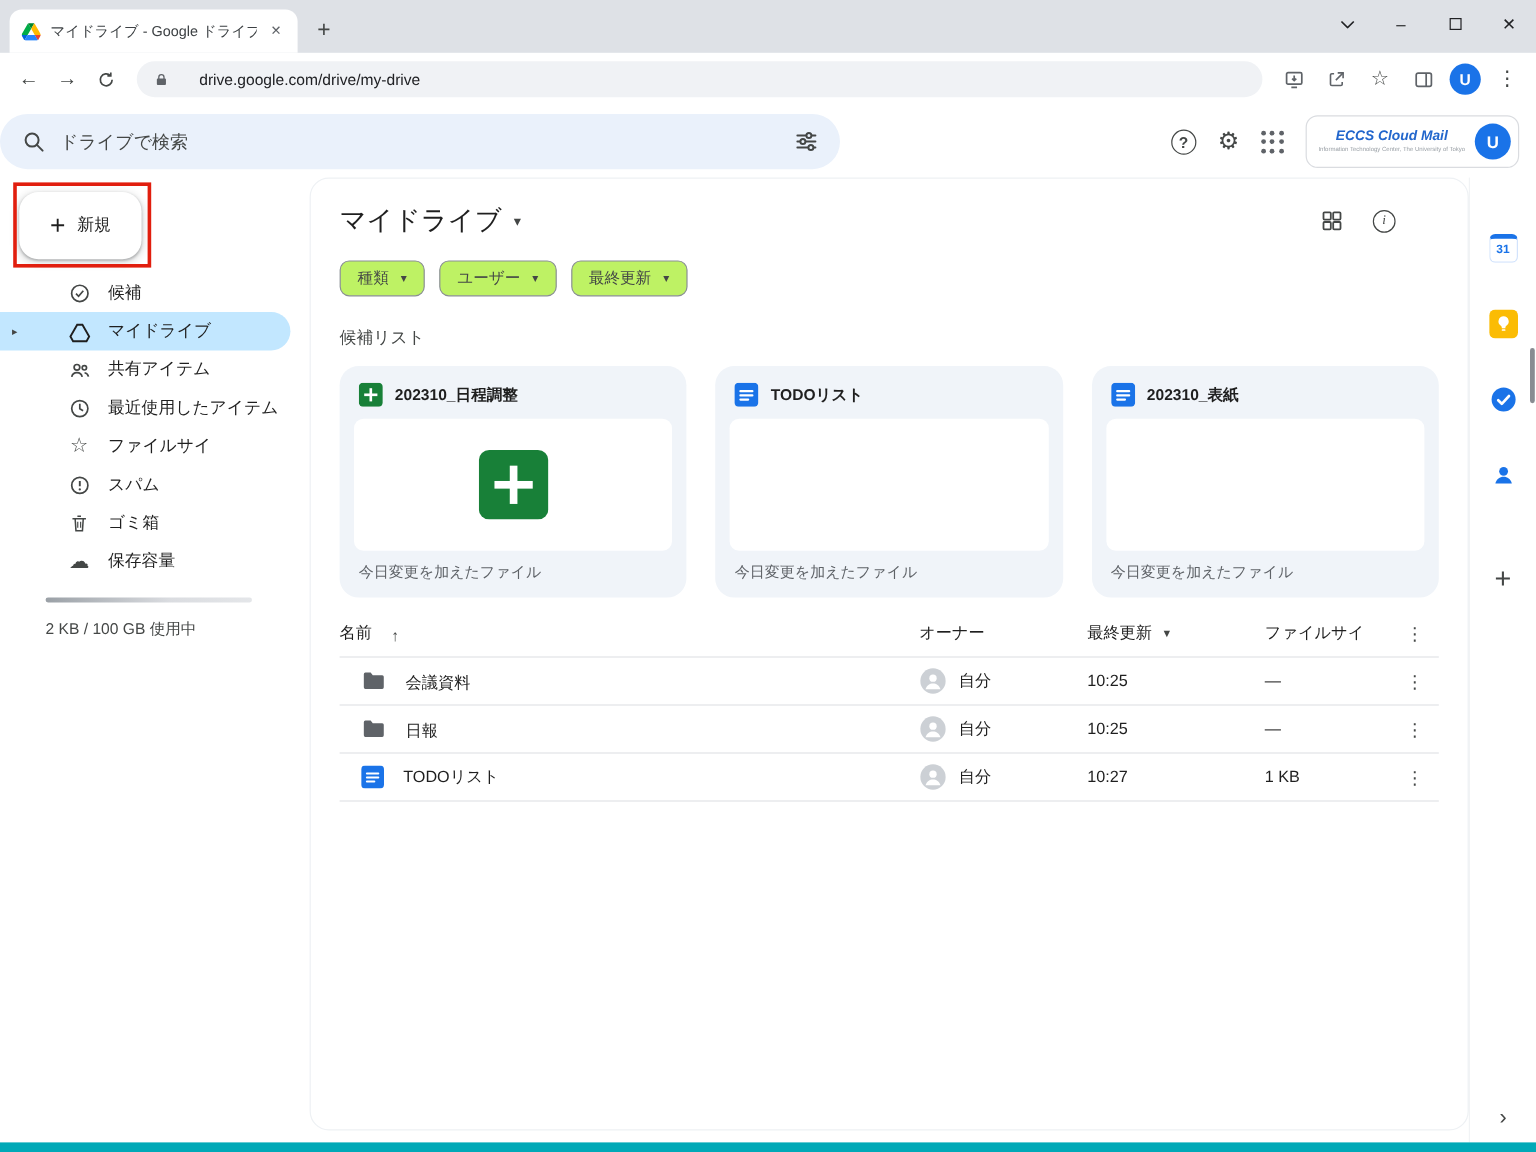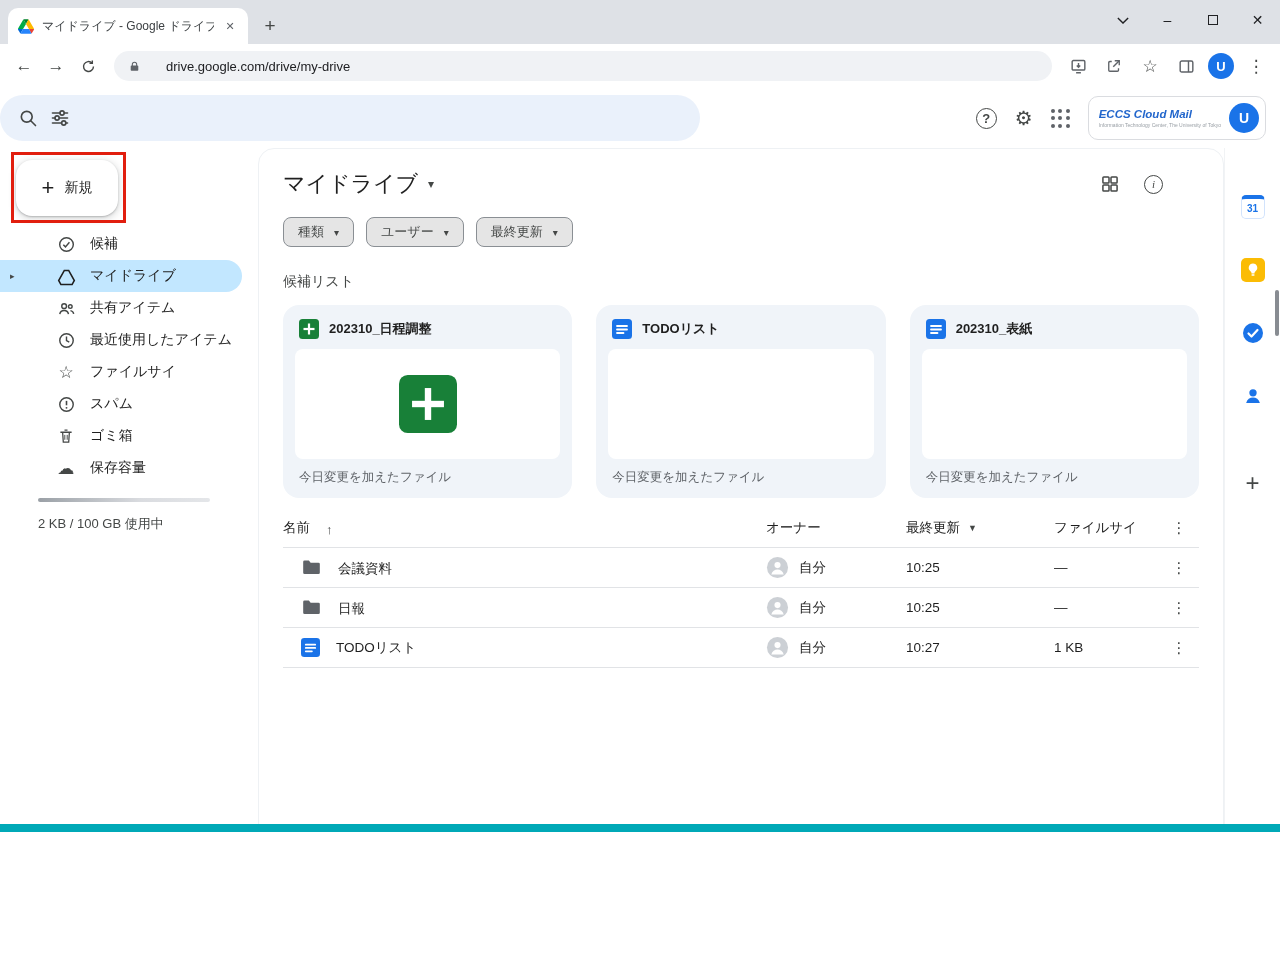--- a/index.html
+++ b/index.html
@@ -1,17 +1,17 @@
 <!DOCTYPE html>
 <html lang="ja"><head>
 <meta charset="utf-8">
 <style>
   *{margin:0;padding:0;box-sizing:border-box;}
   html,body{background:#fff;}
-  .screen{position:relative;width:1280px;height:832px;background:#fff;overflow:hidden;
+  .screen{position:relative;width:1280px;height:960px;background:#fff;overflow:hidden;
           font-family:"Liberation Sans","DejaVu Sans",sans-serif;color:#1f1f1f;}
 
   
   .tabstrip{height:44px;background:#dee1e6;display:flex;align-items:flex-end;position:relative;}
   .tab{margin-left:8px;width:240px;height:36px;background:#fff;border-radius:10px 10px 0 0;
        display:flex;align-items:center;padding:0 10px;gap:8px;}
   .tab-title{flex:1;font-size:12px;color:#3c4043;white-space:nowrap;overflow:hidden;}
   .tab-close{font-size:11px;color:#5f6368;width:16px;height:16px;line-height:16px;text-align:center;border-radius:50%;}
   .newtab{width:28px;height:30px;margin:0 0 3px 8px;font-size:19px;color:#444746;display:flex;align-items:center;justify-content:center;}
   .win-controls{position:absolute;top:0;right:0;height:40px;display:flex;align-items:center;}
@@ -35,21 +35,21 @@
   .search-input::placeholder{color:#444746;opacity:1;}
   .header-right{margin-left:auto;display:flex;align-items:center;gap:18px;padding-right:14px;}
   .circle-icon{width:21px;height:21px;border:1.8px solid #444746;border-radius:50%;display:flex;align-items:center;
                justify-content:center;font-size:13px;font-weight:bold;color:#444746;}
   .gear-glyph{font-size:20px;color:#444746;line-height:1;}
   .apps-grid{display:grid;grid-template-columns:repeat(3,4px);grid-auto-rows:4px;gap:3.5px;}
   .apps-grid span{width:4px;height:4px;border-radius:50%;background:#5f6368;}
   .eccs{height:44px;border:1px solid #dadce0;border-radius:10px;display:flex;align-items:center;gap:8px;
         padding:0 6px 0 10px;background:#fff;}
   .eccs-text{display:flex;flex-direction:column;line-height:1.2;}
-  .eccs-title{font-size:11.5px;font-weight:bold;font-style:italic;color:#2266cc;white-space:nowrap;}
+  .eccs-title{font-size:11.5px;font-weight:bold;font-style:italic;color:#2266cc;white-space:nowrap;text-align:center;}
   .eccs-sub{font-size:5px;color:#9aa0a6;white-space:nowrap;}
   .avatar-lg{width:30px;height:30px;border-radius:50%;background:#1a73e8;color:#fff;font-weight:bold;font-size:14px;
              display:flex;align-items:center;justify-content:center;}
 
   
   .drive-body{display:flex;height:804px;background:#fff;position:relative;}
 
   .sidebar{width:258px;flex-shrink:0;position:relative;}
   .new-btn{margin:12px 0 0 16px;width:102px;height:56px;background:#fff;border-radius:16px;display:flex;align-items:center;
            justify-content:center;gap:10px;font-size:14px;color:#1f1f1f;cursor:pointer;
@@ -66,21 +66,21 @@
   .storage-text{margin:13px 0 0 38px;font-size:13px;color:#444746;}
 
   .main{flex:1;background:#fff;border:1px solid #eef1f4;border-radius:16px;margin:0 0 10px;padding:20px 24px 0;overflow:hidden;}
   .main-titlebar{display:flex;align-items:center;}
   .page-title{font-size:22px;color:#1f1f1f;display:flex;align-items:center;gap:10px;cursor:pointer;}
   .title-caret{font-size:12px;color:#444746;}
   .title-actions{margin-left:auto;display:flex;align-items:center;gap:24px;padding-right:36px;}
   .info-circle{width:19px;height:19px;border:1.8px solid #444746;border-radius:50%;font-size:11px;color:#444746;
                display:flex;align-items:center;justify-content:center;font-family:"Liberation Serif",serif;font-style:italic;}
   .chips{display:flex;gap:12px;margin-top:18px;}
-  .chip{height:30px;border:1px solid #8a8f94;border-radius:8px;background:#e5e5e5;display:flex;align-items:center;gap:10px;
+  .chip{height:30px;border:1px solid #8a8f94;border-radius:8px;background:#bef264;display:flex;align-items:center;gap:10px;
         padding:0 14px;font-size:13px;color:#444746;cursor:pointer;}
   .chip .caret{font-size:10px;}
   .suggest-heading{margin-top:26px;font-size:14px;color:#444746;}
   .cards{display:flex;gap:24px;margin-top:14px;}
   .card{flex:1;background:#f0f4f9;border-radius:16px;cursor:pointer;}
   .card-head{display:flex;align-items:center;gap:10px;padding:14px 16px 10px;}
   .card-name{font-size:13px;font-weight:bold;color:#1f1f1f;}
   .card-preview{margin:0 12px;height:110px;background:#fff;border-radius:8px;display:flex;align-items:center;justify-content:center;overflow:hidden;}
   .card-footer{padding:10px 16px 12px;font-size:12.5px;color:#5f6368;}
 
@@ -184,20 +184,21 @@
   </div>
 
   <div class="drive-header">
     <div class="searchbar">
       <span style="display:flex;">
         <svg viewBox="0 0 24 24" width="20" height="20">
             <circle cx="10.5" cy="10.5" r="6.5" fill="none" stroke="#444746" stroke-width="2"></circle>
             <line x1="15.3" y1="15.3" x2="21" y2="21" stroke="#444746" stroke-width="2" stroke-linecap="round"></line>
           </svg>
       </span>
+      <input class="search-input" placeholder="ドライブで検索" style="">
       <span style="display:flex;">
         <svg viewBox="0 0 24 24" width="20" height="20" stroke="#444746" stroke-width="2" stroke-linecap="round">
           <line x1="3" y1="6" x2="21" y2="6"></line>
             <circle cx="14.5" cy="6" r="2.5" fill="#eaf1fb"></circle>
           <line x1="3" y1="12" x2="21" y2="12"></line>
             <circle cx="8.5" cy="12" r="2.5" fill="#eaf1fb"></circle>
           <line x1="3" y1="18" x2="21" y2="18"></line>
             <circle cx="16.5" cy="18" r="2.5" fill="#eaf1fb"></circle>
         </svg>
       </span>

